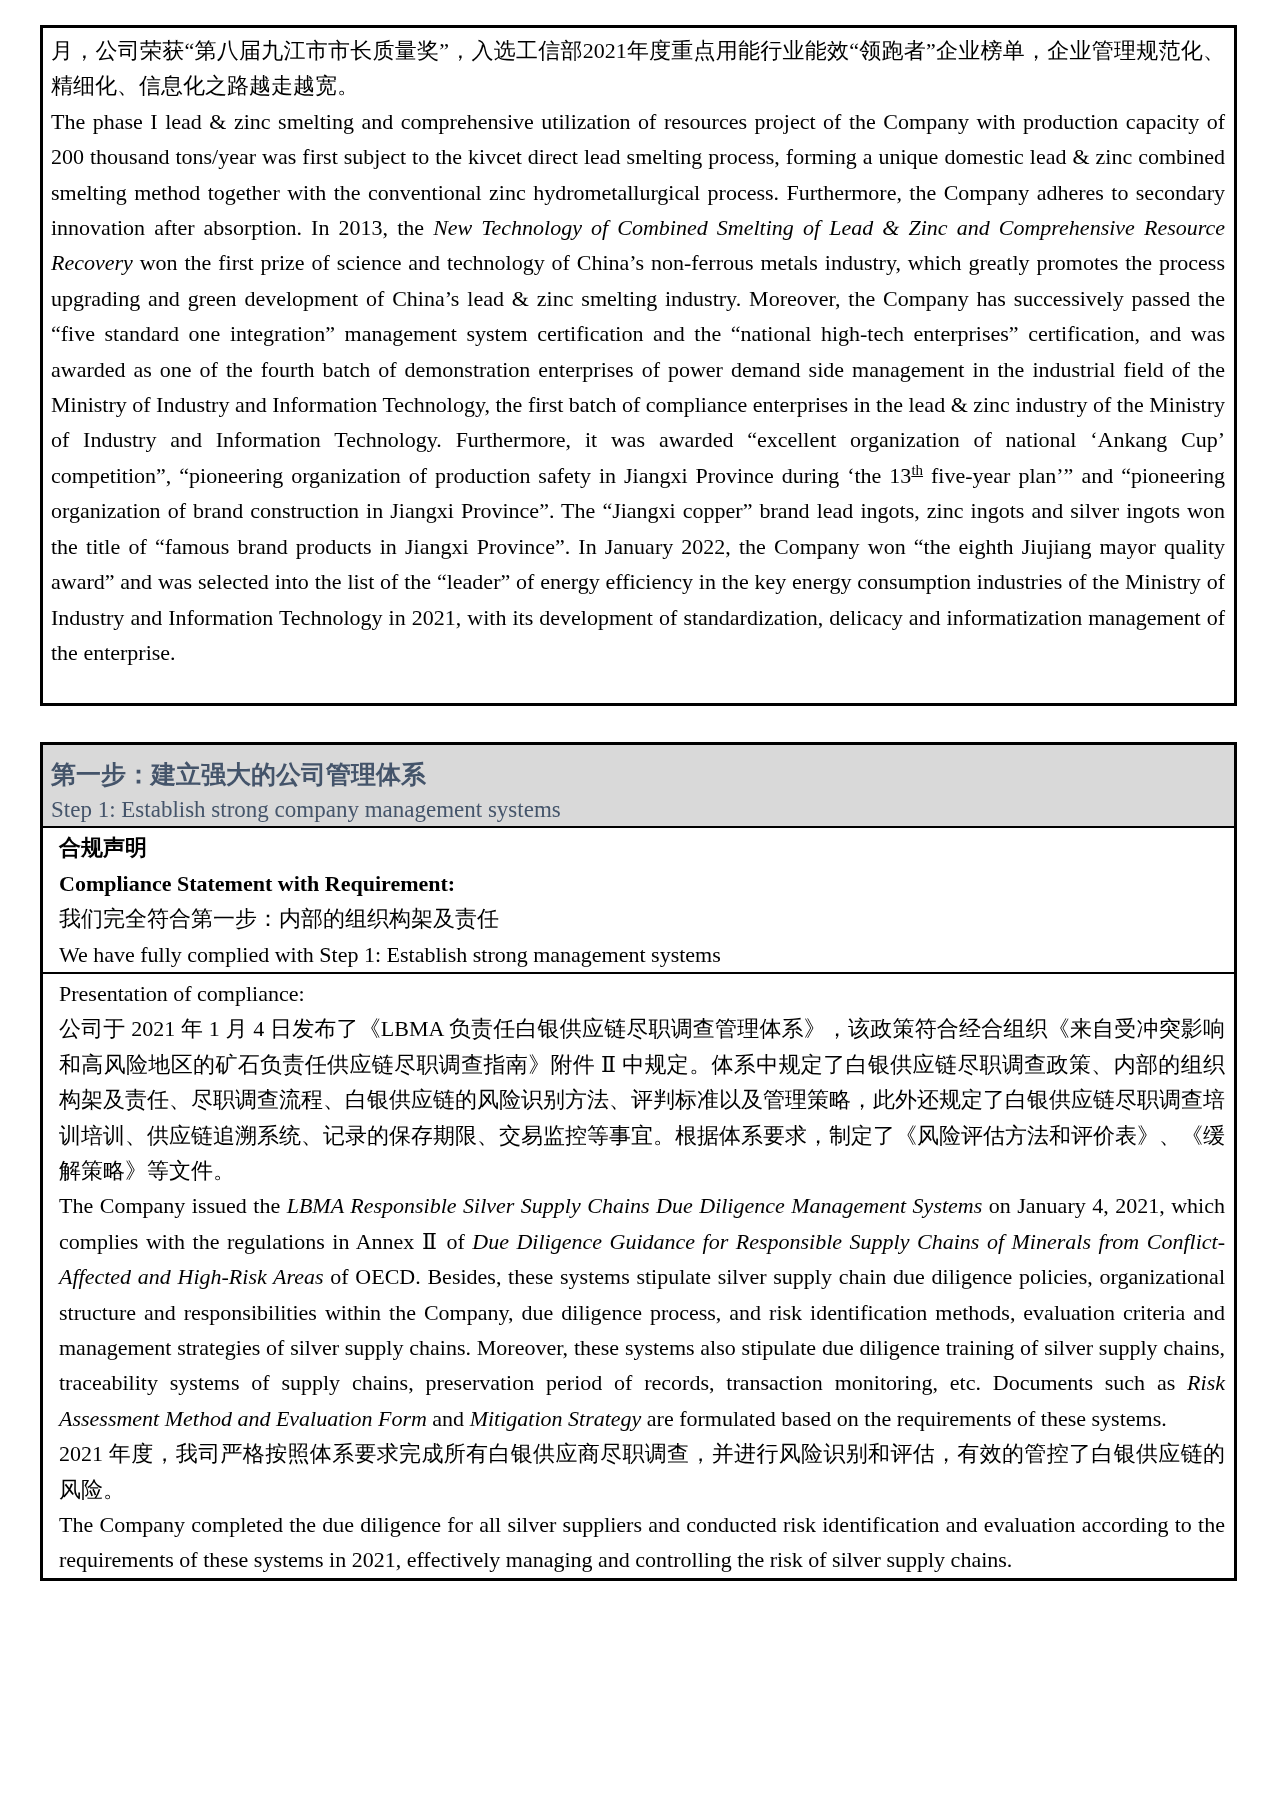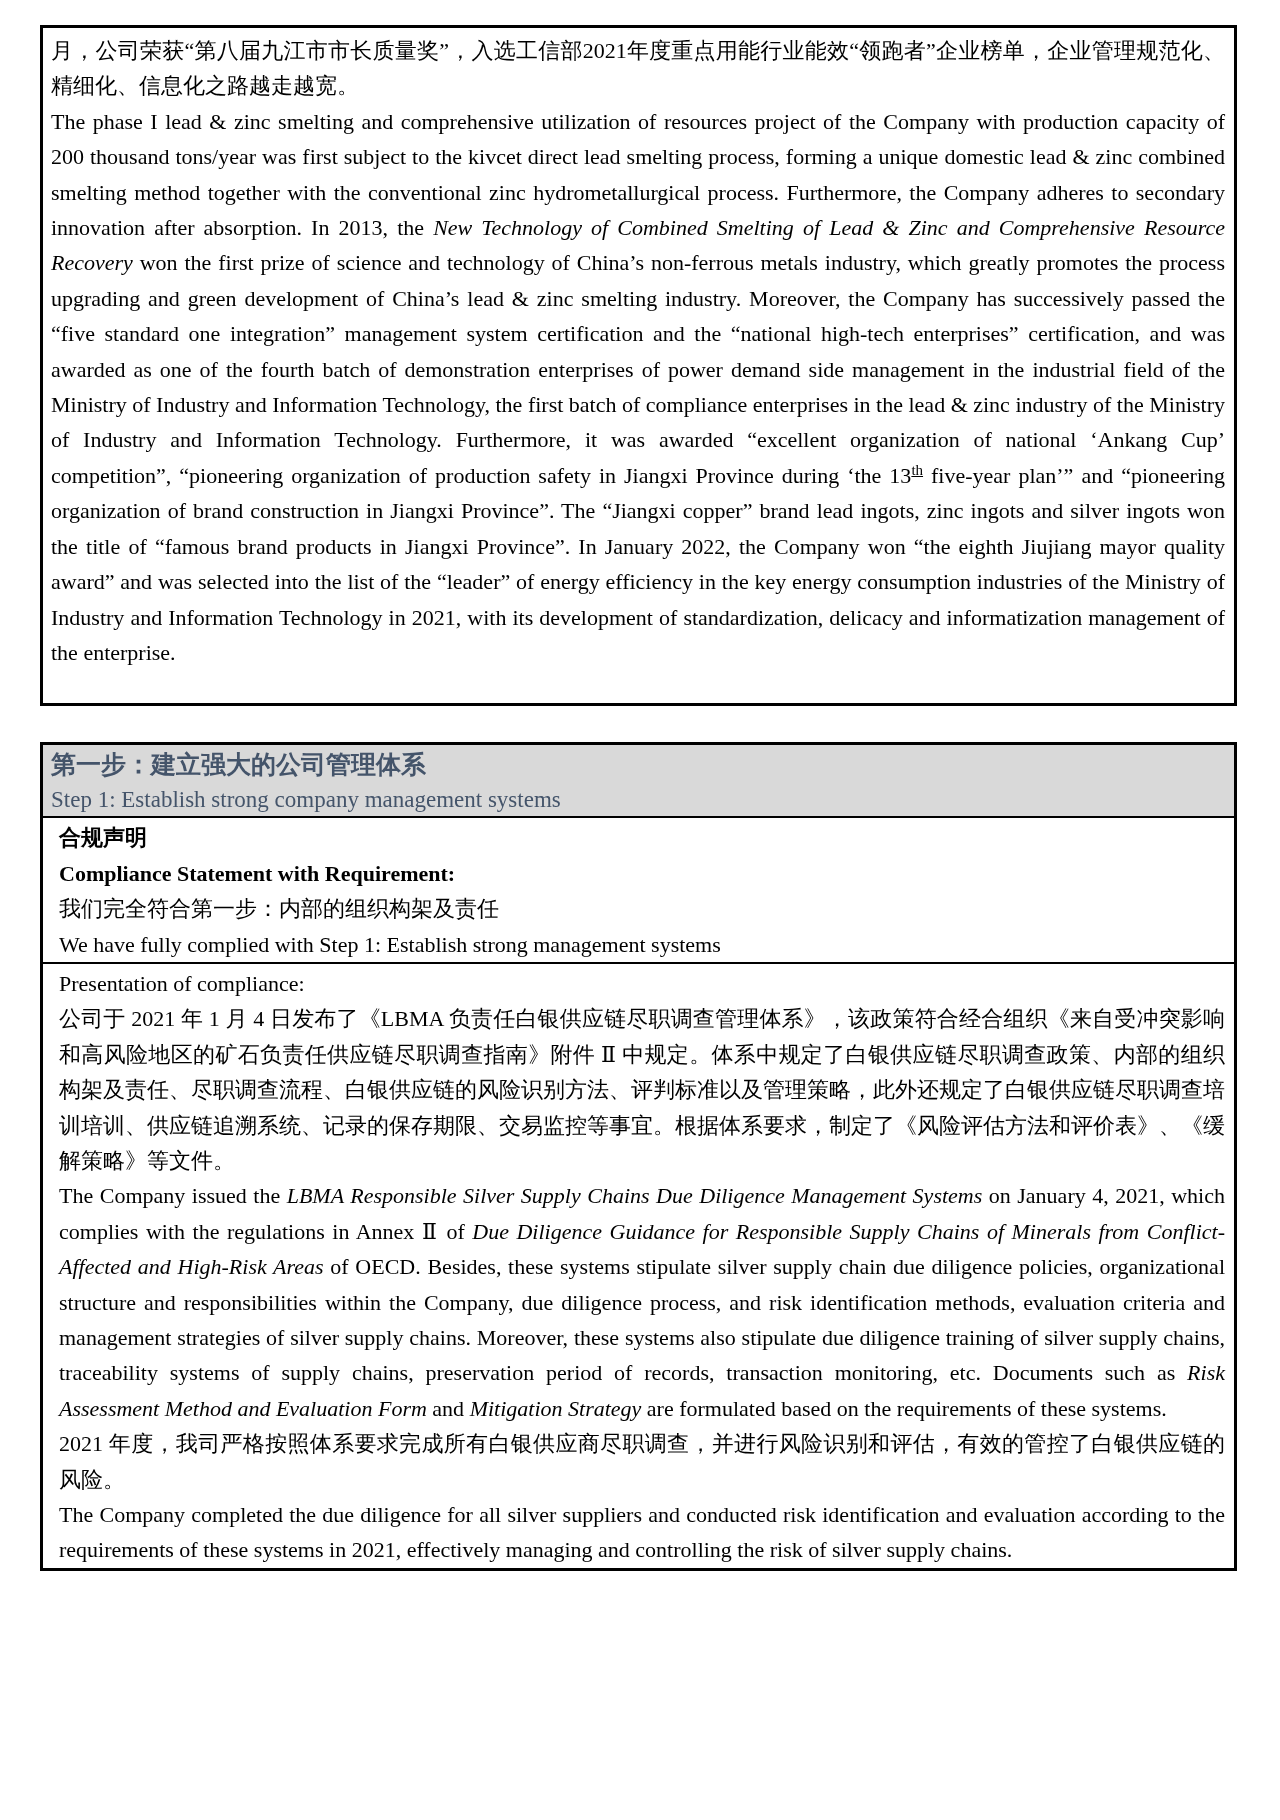--- a/index.html
+++ b/index.html
@@ -45,21 +45,21 @@
   }
   .band {
     background: var(--band-bg, #d9d9d9);
     padding: 0 9px 0 8px;
   }
   .band-title-cn {
     color: var(--band-title, #44546a);
     font-weight: bold;
     font-size: 25px;
     line-height: 39px;
-    padding-top: 0;
+    padding-top: 10px;
   }
   .band-title-en {
     color: var(--band-title, #44546a);
     font-weight: normal;
     font-size: 23px;
     line-height: 32px;
   }
   .band2 {
     font-weight: bold;
     font-size: 22px;

